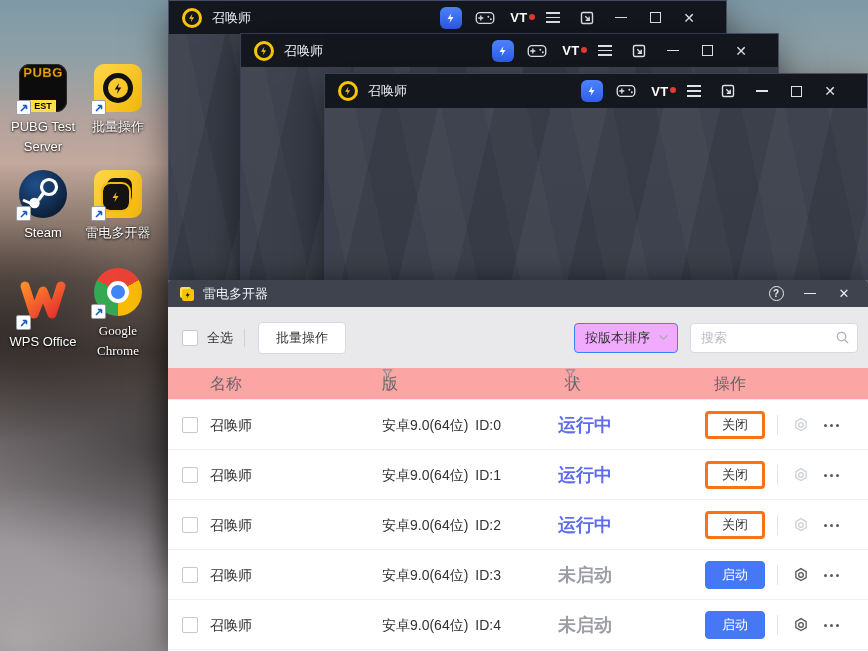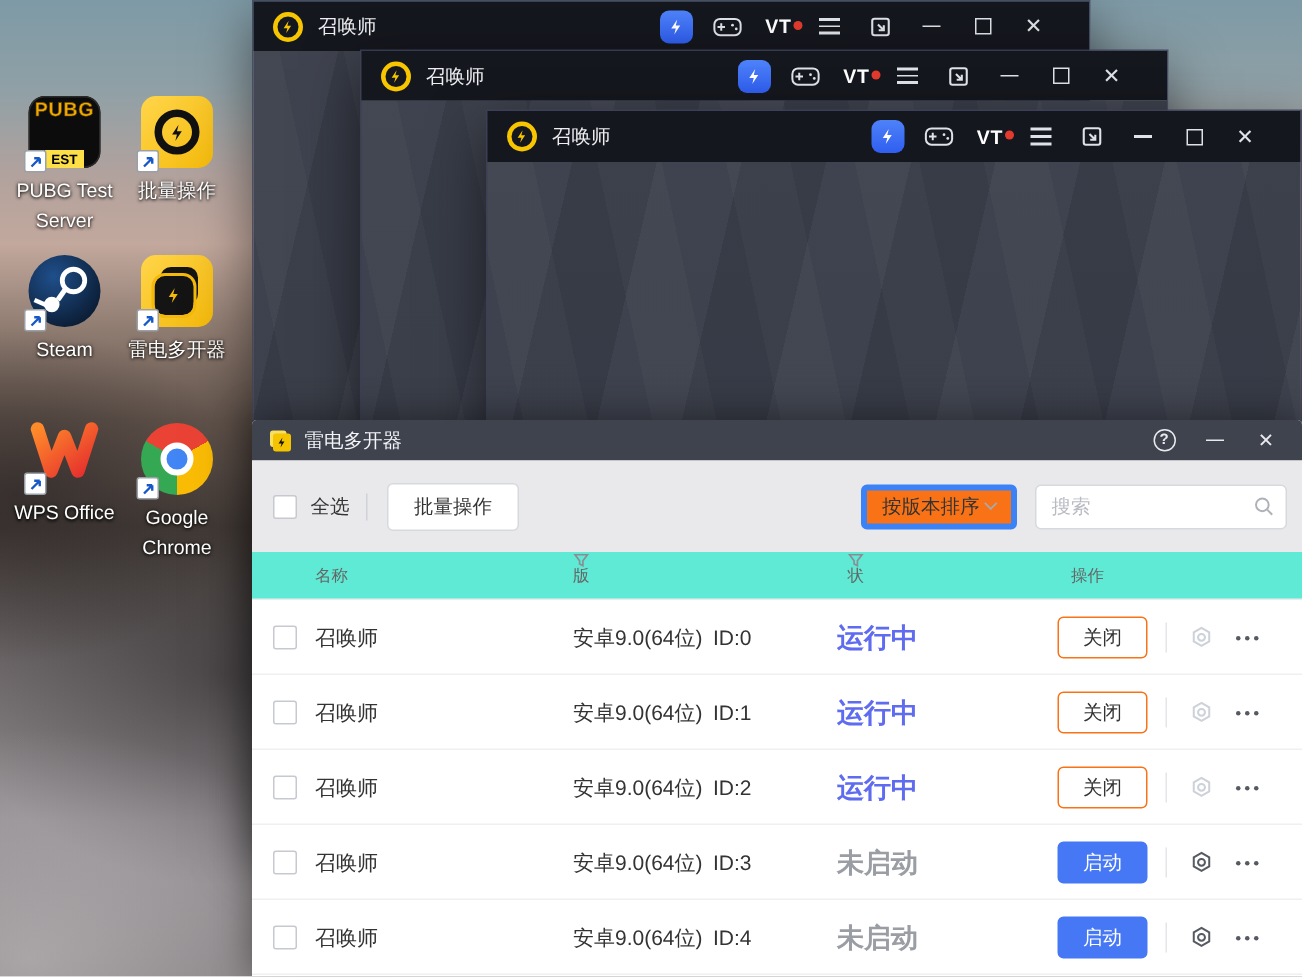--- a/index.html
+++ b/index.html
@@ -76,45 +76,45 @@
   .mp-min { width:12px; height:1.6px; background:#e8eaee; }
   .mp-close::before { content:"✕"; font-size:13px; }
 
   .mp-toolbar { height:61px; background:#e9e9eb; display:flex; align-items:center; padding:0 10px 0 14px; }
   .cbx { width:16px; height:16px; background:#fff; border:1px solid #c6c9cf; border-radius:2px; cursor:pointer; flex:none; }
   .sel-label { font-size:13px; color:#333; margin:0 11px 0 9px; }
   .vdiv { width:1px; height:18px; background:#cfd2d7; margin-right:13px; }
   .btn-batch { height:32px; padding:0 17px; background:#fff; border:1px solid #d6d9de; border-radius:4px;
     font-size:13px; color:#333; cursor:pointer; font-family:inherit; }
   .mp-sp { flex:1; }
-  .dropdown { width:104px; height:30px; background:#f97316; border:4px solid #3b82f6; border-radius:4px;
+  .dropdown { width:104px; height:30px; background:#f0abfc; border:1px solid #3b82f6; border-radius:4px;
     display:flex; align-items:center; padding:0 8px 0 10px; font-size:13px; color:#333; cursor:pointer; }
   .dropdown .chev { margin-left:auto; color:#a6a9b0; display:flex; }
   .searchbox { position:relative; width:168px; height:30px; margin-left:12px; }
   .searchbox input { width:100%; height:100%; border:1px solid #d6d9de; border-radius:4px; background:#fff;
     padding:0 28px 0 10px; font-size:13px; color:#333; font-family:inherit; outline:none; }
   .searchbox input::placeholder { color:#b8bbc2; }
   .searchbox .mag { position:absolute; right:8px; top:7px; color:#aeb1b8; }
 
-  .mp-header { position:relative; height:32px; background:#5eead4; border-bottom:1px solid #ececf0; font-size:11px; color:#666; }
+  .mp-header { position:relative; height:32px; background:#fca5a5; border-bottom:1px solid #ececf0; font-size:16px; color:#666; }
   .mp-header span, .mp-header .hcell { position:absolute; top:0; line-height:32px; }
   .h-name { left:42px; } .h-ver { left:214px; } .h-status { left:397px; } .h-op { left:546px; }
   .hcell { display:flex; align-items:center; gap:4px; height:32px; color:#666; }
   .funnel { color:#8a8d94; display:flex; cursor:pointer; }
 
   .mp-row { position:relative; height:50px; background:#fff; border-bottom:1px solid #f0f0f2; }
   .r-cbx { position:absolute; left:14px; top:17px; }
   .r-name { position:absolute; left:42px; line-height:50px; font-size:14px; color:#333; }
   .r-ver { position:absolute; left:214px; line-height:50px; font-size:14px; color:#333; }
   .r-status { position:absolute; left:390px; line-height:50px; font-size:18px;font-weight:bold; }
   .status-running { color:#5f6cf0; }
   .status-stopped { color:#9a9da3; }
   .r-btn { position:absolute; left:537px; top:11px; width:60px; height:28px; border-radius:4px; font-size:13px;
     cursor:pointer; font-family:inherit; }
-  .btn-close { background:#fff; border:1px solid #f97316; color:#333; }
+  .btn-close { background:#fff; border:3px solid #f97316; color:#333; }
   .btn-start { background:#4678f5; border:1px solid #4678f5; color:#fff; }
   .r-div { position:absolute; left:609px; top:15px; width:1px; height:20px; background:#e3e5e8; }
   .r-gear { position:absolute; left:625px; top:17px; cursor:pointer; display:flex; }
   .gear-off { color:#cdd1d8; } .gear-on { color:#565a62; }
   .r-dots { position:absolute; left:656px; top:24px; display:flex; gap:3px; cursor:pointer; }
   .r-dots i { width:3px; height:3px; border-radius:50%; background:#565a62; }
 </style>
 </head>
 <body>
 
@@ -204,21 +204,21 @@
       </svg>
       <span class="sc-arrow">
           <svg width="10" height="10" viewBox="0 0 10 10">
             <path d="M2 8 L7.5 2.5 M7.5 2.5 H3.8 M7.5 2.5 V6.2" stroke="#1758c7" stroke-width="1.6" fill="none"></path>
           </svg>
         </span>
     </div>
     <div class="label">WPS Office</div>
   </div>
 
-  <div class="dicon" style="left:81px;top:282px;">
+  <div class="dicon" style="left:81px;top:268px;font-family:Liberation Serif, serif;">
     <div class="art">
       <div class="chrome-art"></div>
       <span class="sc-arrow">
           <svg width="10" height="10" viewBox="0 0 10 10">
             <path d="M2 8 L7.5 2.5 M7.5 2.5 H3.8 M7.5 2.5 V6.2" stroke="#1758c7" stroke-width="1.6" fill="none"></path>
           </svg>
         </span>
     </div>
     <div class="label">Google Chrome</div>
   </div>

